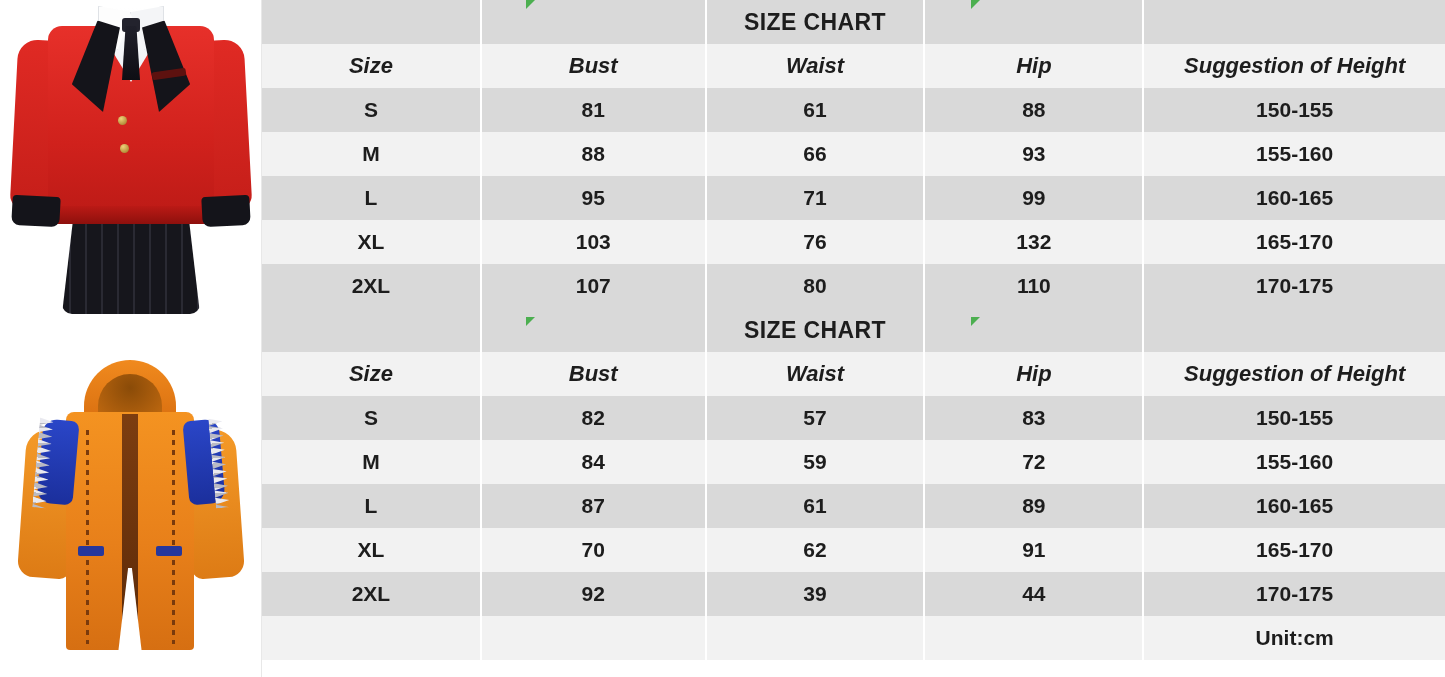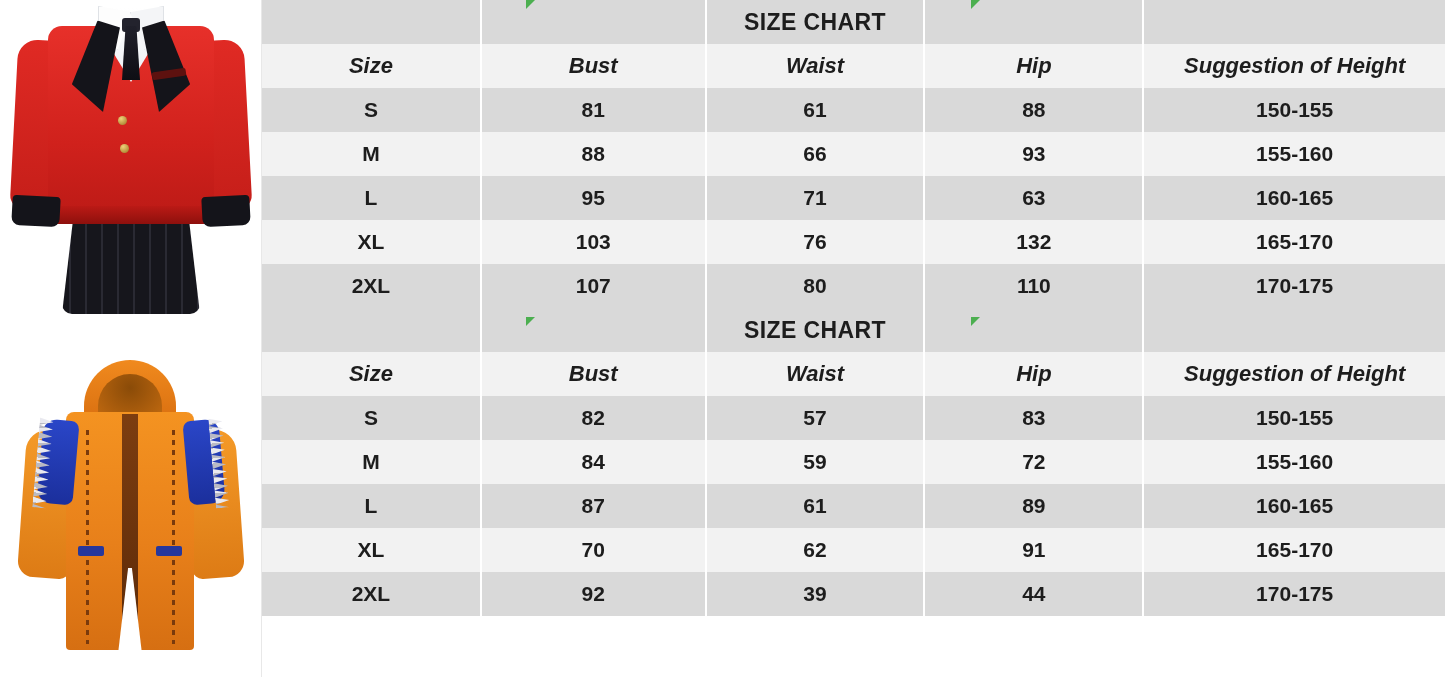--- a/index.html
+++ b/index.html
@@ -348,21 +348,21 @@
           <td>M</td>
           <td>88</td>
           <td>66</td>
           <td>93</td>
           <td>155-160</td>
         </tr>
         <tr class="band-light rowh">
           <td>L</td>
           <td>95</td>
           <td>71</td>
-          <td>63</td>
+          <td>99</td>
           <td>160-165</td>
         </tr>
         <tr class="band-white rowh">
           <td>XL</td>
           <td>103</td>
           <td>76</td>
           <td>132</td>
           <td>165-170</td>
         </tr>
         <tr class="band-light rowh">
@@ -426,17 +426,24 @@
           <td>91</td>
           <td>165-170</td>
         </tr>
         <tr class="band-light rowh">
           <td>2XL</td>
           <td>92</td>
           <td>39</td>
           <td>44</td>
           <td>170-175</td>
         </tr>
+        <tr class="unit-row">
+          <td></td>
+          <td></td>
+          <td></td>
+          <td></td>
+          <td>Unit:cm</td>
+        </tr>
       </tbody>
     </table>
 
   </div>
 </div>
 
 </body></html>

